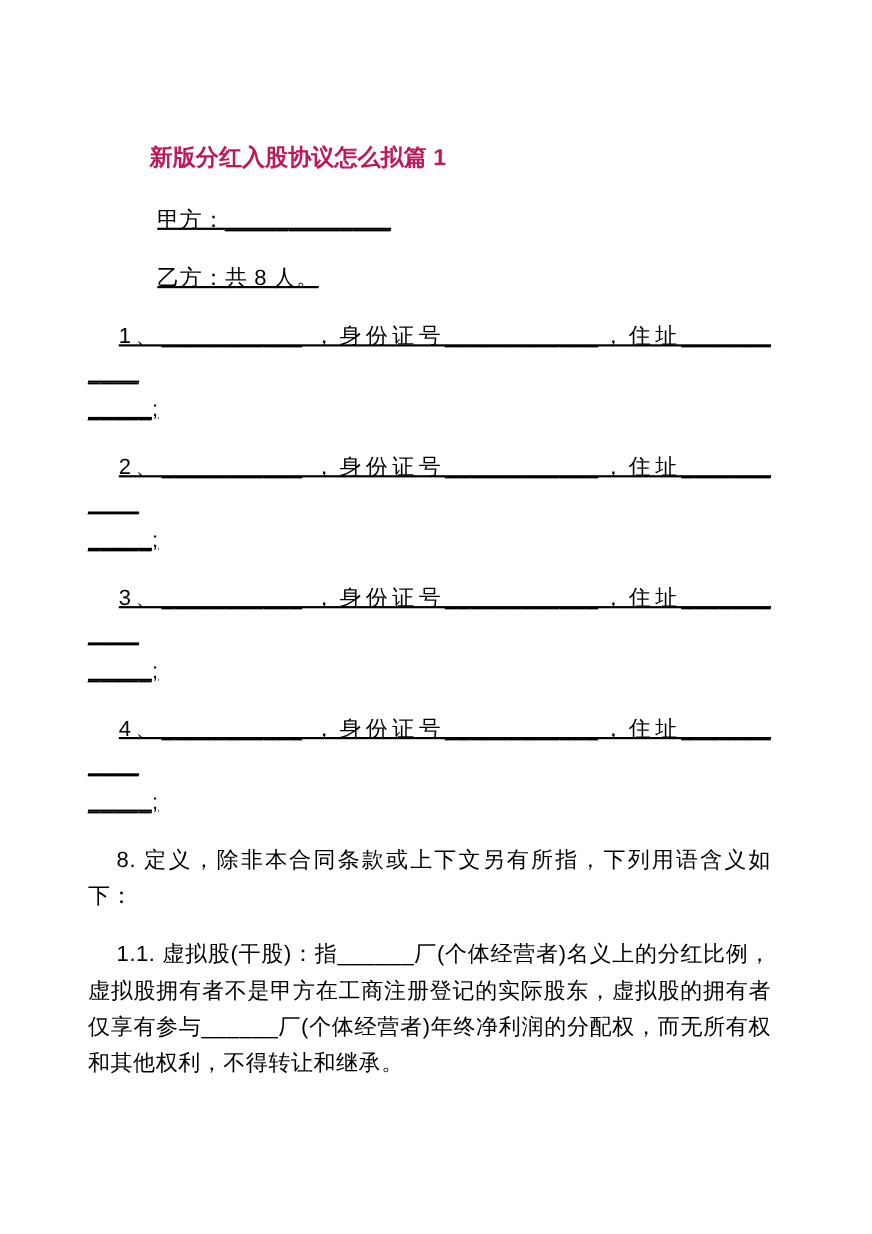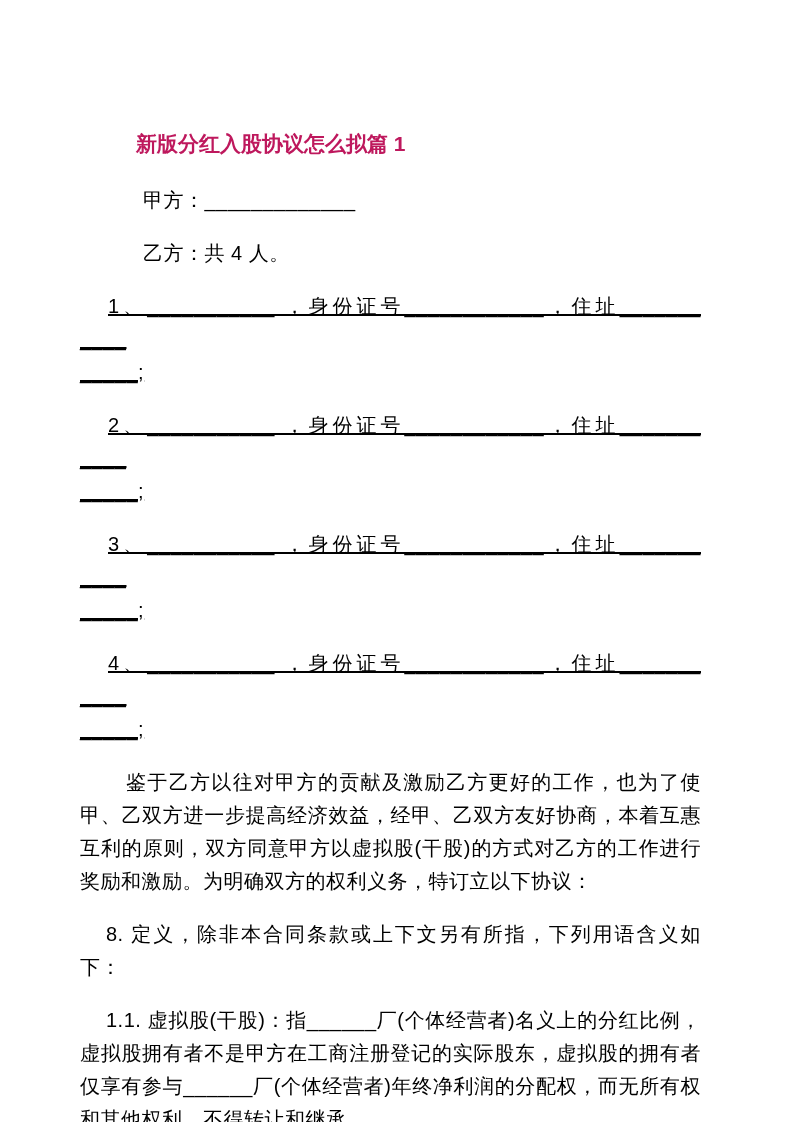--- a/index.html
+++ b/index.html
@@ -27,34 +27,33 @@
     text-indent: 56px;
   }
   .doc-body p {
     font-size: 20px;
     line-height: 33px;
     margin: 0 0 20px 0;
     text-align: justify;
     letter-spacing: 0.5px;
   }
   .doc-body p:last-child { margin-bottom: 0; }
-  .para-field    { text-indent: 63px; }
+  .para-field    { text-indent: 63px; text-decoration: underline; }
   .para-numbered { text-indent: 28px; text-decoration: underline; }
   .para-body     { text-indent: 46px; }
   .para-sub-a    { text-indent: 26px; }
 </style>
 </head>
 <body>
 
 <div class="page">
   <h1 class="doc-title">新版分红入股协议怎么拟篇 1</h1>
   <div class="doc-body" id="doc-body">
       <p class="para-field">甲方：_____________</p>
-      <p class="para-field">乙方：共 4 人。</p>
+      <p class="para-field">乙方：共 8 人。</p>
       <p class="para-numbered">1、___________ ，身份证号____________，住址_______ ____<br>_____;</p>
       <p class="para-numbered">2、___________ ，身份证号____________，住址_______ ____<br>_____;</p>
       <p class="para-numbered">3、___________ ，身份证号____________，住址_______ ____<br>_____;</p>
       <p class="para-numbered">4、___________ ，身份证号____________，住址_______ ____<br>_____;</p>
-      <p class="para-body">鉴于乙方以往对甲方的贡献及激励乙方更好的工作，也为了使甲、乙双方进一步提高经济效益，经甲、乙双方友好协商，本着互惠互利的原则，双方同意甲方以虚拟股(干股)的方式对乙方的工作进行奖励和激励。为明确双方的权利义务，特订立以下协议：</p>
       <p class="para-sub-a">8. 定义，除非本合同条款或上下文另有所指，下列用语含义如下：</p>
       <p class="para-sub-a">1.1. 虚拟股(干股)：指______厂(个体经营者)名义上的分红比例，虚拟股拥有者不是甲方在工商注册登记的实际股东，虚拟股的拥有者仅享有参与______厂(个体经营者)年终净利润的分配权，而无所有权和其他权利，不得转让和继承。</p>
     </div>
 </div>
 
 </body></html>

